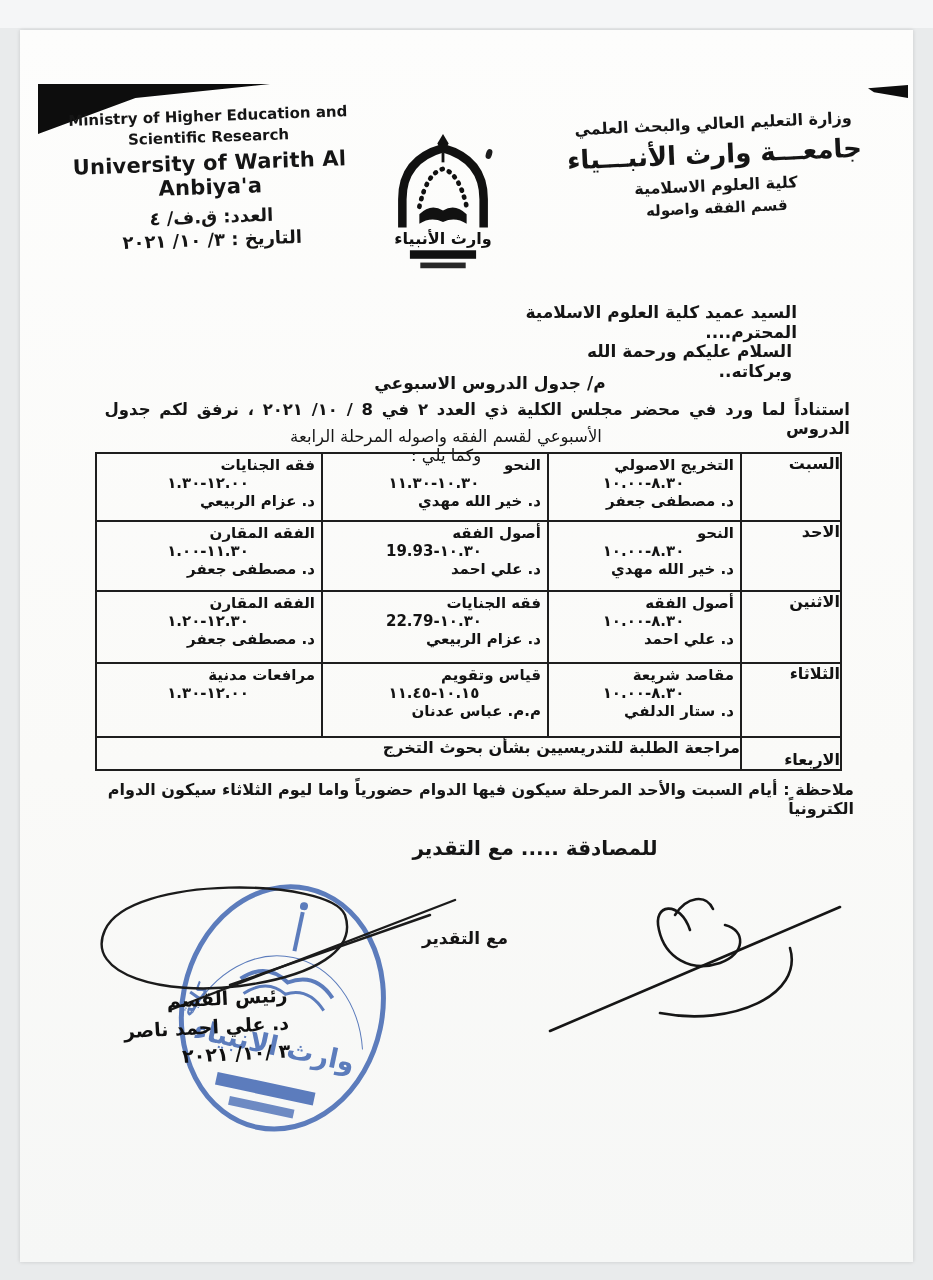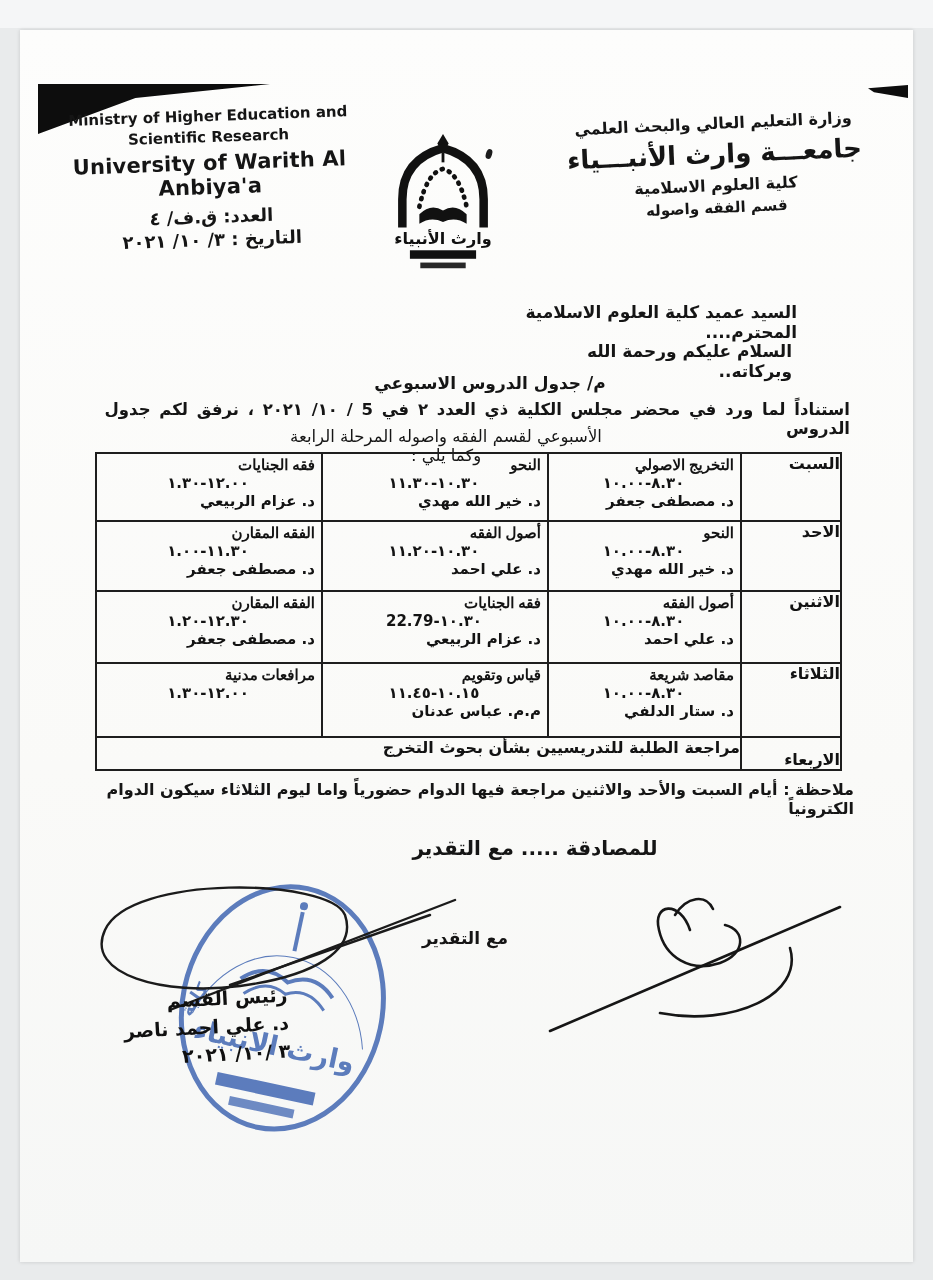--- a/index.html
+++ b/index.html
@@ -45,21 +45,21 @@
   .body2 { left:278px; top:427px; width:336px; text-align:center; font-size:16.5px; font-weight:normal; }
 
   
   table.sched { position:absolute; left:95px; top:452px; width:745px;
     border-collapse:collapse; table-layout:fixed; direction:rtl;
     font-size:15px; font-weight:bold; color:#131313; }
   table.sched td { border:2px solid #1e1e1e; vertical-align:top; padding:0; }
   td.day { padding:4px 8px 0 0; text-align:right; font-size:16px;border-radius:29px; }
   .cell { display:flex; flex-direction:column; justify-content:space-between;
     height:100%; padding:2px 6px 3px 4px; }
-  .cell .subj { text-align:right;font-family:Liberation Serif, serif; }
+  .cell .subj { text-align:right; }
   .cell .time { text-align:center; letter-spacing:1px; }
   .cell .teach { text-align:right; }
   tr.r1 { height:68px; } tr.r2 { height:70px; } tr.r3 { height:72px; }
   tr.r4 { height:74px; } tr.r5 { height:26px; }
   td.merged { vertical-align:middle; text-align:right; padding:0 8px 0 0; font-size:16px; }
 
   
   .note1 { left:88px; top:780px; width:766px; text-align:right; font-size:16px; font-weight:bold; }
   .note2 { left:347px; top:807px; width:300px; text-align:center; font-size:16px; font-weight:bold; }
   .approval { left:385px; top:836px; width:300px; text-align:center; font-size:20px; font-weight:bold; }
@@ -108,21 +108,21 @@
   <div class="abs hdr-ar">
     <div class="l1">وزارة التعليم العالي والبحث العلمي</div>
     <div class="l2">جامعـــة وارث الأنبـــياء</div>
     <div class="l3">كلية العلوم الاسلامية</div>
     <div class="l4">قسم الفقه واصوله</div>
   </div>
 
   <div class="abs recipient rtl">السيد عميد كلية العلوم الاسلامية المحترم....</div>
   <div class="abs greeting rtl">السلام عليكم ورحمة الله وبركاته..</div>
   <div class="abs subject rtl">م/ جدول الدروس الاسبوعي</div>
-  <div class="abs body1 rtl">استناداً لما ورد في محضر مجلس الكلية ذي العدد ٢ في 5 / ١٠/ ٢٠٢١ ، نرفق لكم جدول الدروس</div>
+  <div class="abs body1 rtl">استناداً لما ورد في محضر مجلس الكلية ذي العدد ٢ في 8 / ١٠/ ٢٠٢١ ، نرفق لكم جدول الدروس</div>
   <div class="abs body2 rtl">الأسبوعي لقسم الفقه واصوله المرحلة الرابعة وكما يلي :</div>
 
   <table class="sched">
     <colgroup>
         <col style="width:100px">
         <col style="width:193px">
         <col style="width:226px">
         <col style="width:226px">
       </colgroup>
     <tbody>
@@ -155,21 +155,21 @@
       <td>
             <div class="cell">
         <div class="subj">النحو</div>
         <div class="time">٨.٣٠-١٠.٠٠</div>
         <div class="teach">د. خير الله مهدي</div>
             </div>
           </td>
       <td>
             <div class="cell">
         <div class="subj">أصول الفقه</div>
-        <div class="time">١٠.٣٠-١١.٢٠</div>
+        <div class="time">١٠.٣٠-19.93</div>
         <div class="teach">د. علي احمد</div>
             </div>
           </td>
       <td>
             <div class="cell">
         <div class="subj">الفقه المقارن</div>
         <div class="time">١١.٣٠-١.٠٠</div>
         <div class="teach">د. مصطفى جعفر</div>
             </div>
           </td>
@@ -222,21 +222,21 @@
             </div>
           </td>
     </tr>
     <tr class="r5">
       <td class="day" style="vertical-align:middle;padding-top:12px">الاربعاء</td>
       <td class="merged" colspan="3">مراجعة الطلبة للتدريسيين بشأن بحوث التخرج</td>
     </tr>
   </tbody>
     </table>
 
-  <div class="abs note1 rtl">ملاحظة : أيام السبت والأحد والاثنين مراجعة فيها الدوام حضورياً واما ليوم الثلاثاء سيكون الدوام الكترونياً</div>
+  <div class="abs note1 rtl">ملاحظة : أيام السبت والأحد المرحلة سيكون فيها الدوام حضورياً واما ليوم الثلاثاء سيكون الدوام الكترونياً</div>
   <div class="abs approval rtl">للمصادقة ..... مع التقدير</div>
   <div class="abs regards rtl">مع التقدير</div>
 
   <div class="abs sig-box">
     <svg viewBox="0 0 310 155" width="310" height="155" fill="none" stroke="#161616" stroke-width="2.6" stroke-linecap="round">
       <path d="M300 22 L10 146"></path>
       <path d="M150 45 C140 15 112 18 119 45 C125 72 150 88 180 78 C206 69 206 45 185 40"></path>
       <path d="M135 30 C147 11 166 9 173 24"></path>
       <path d="M250 63 C264 110 192 142 120 128"></path>
     </svg>

